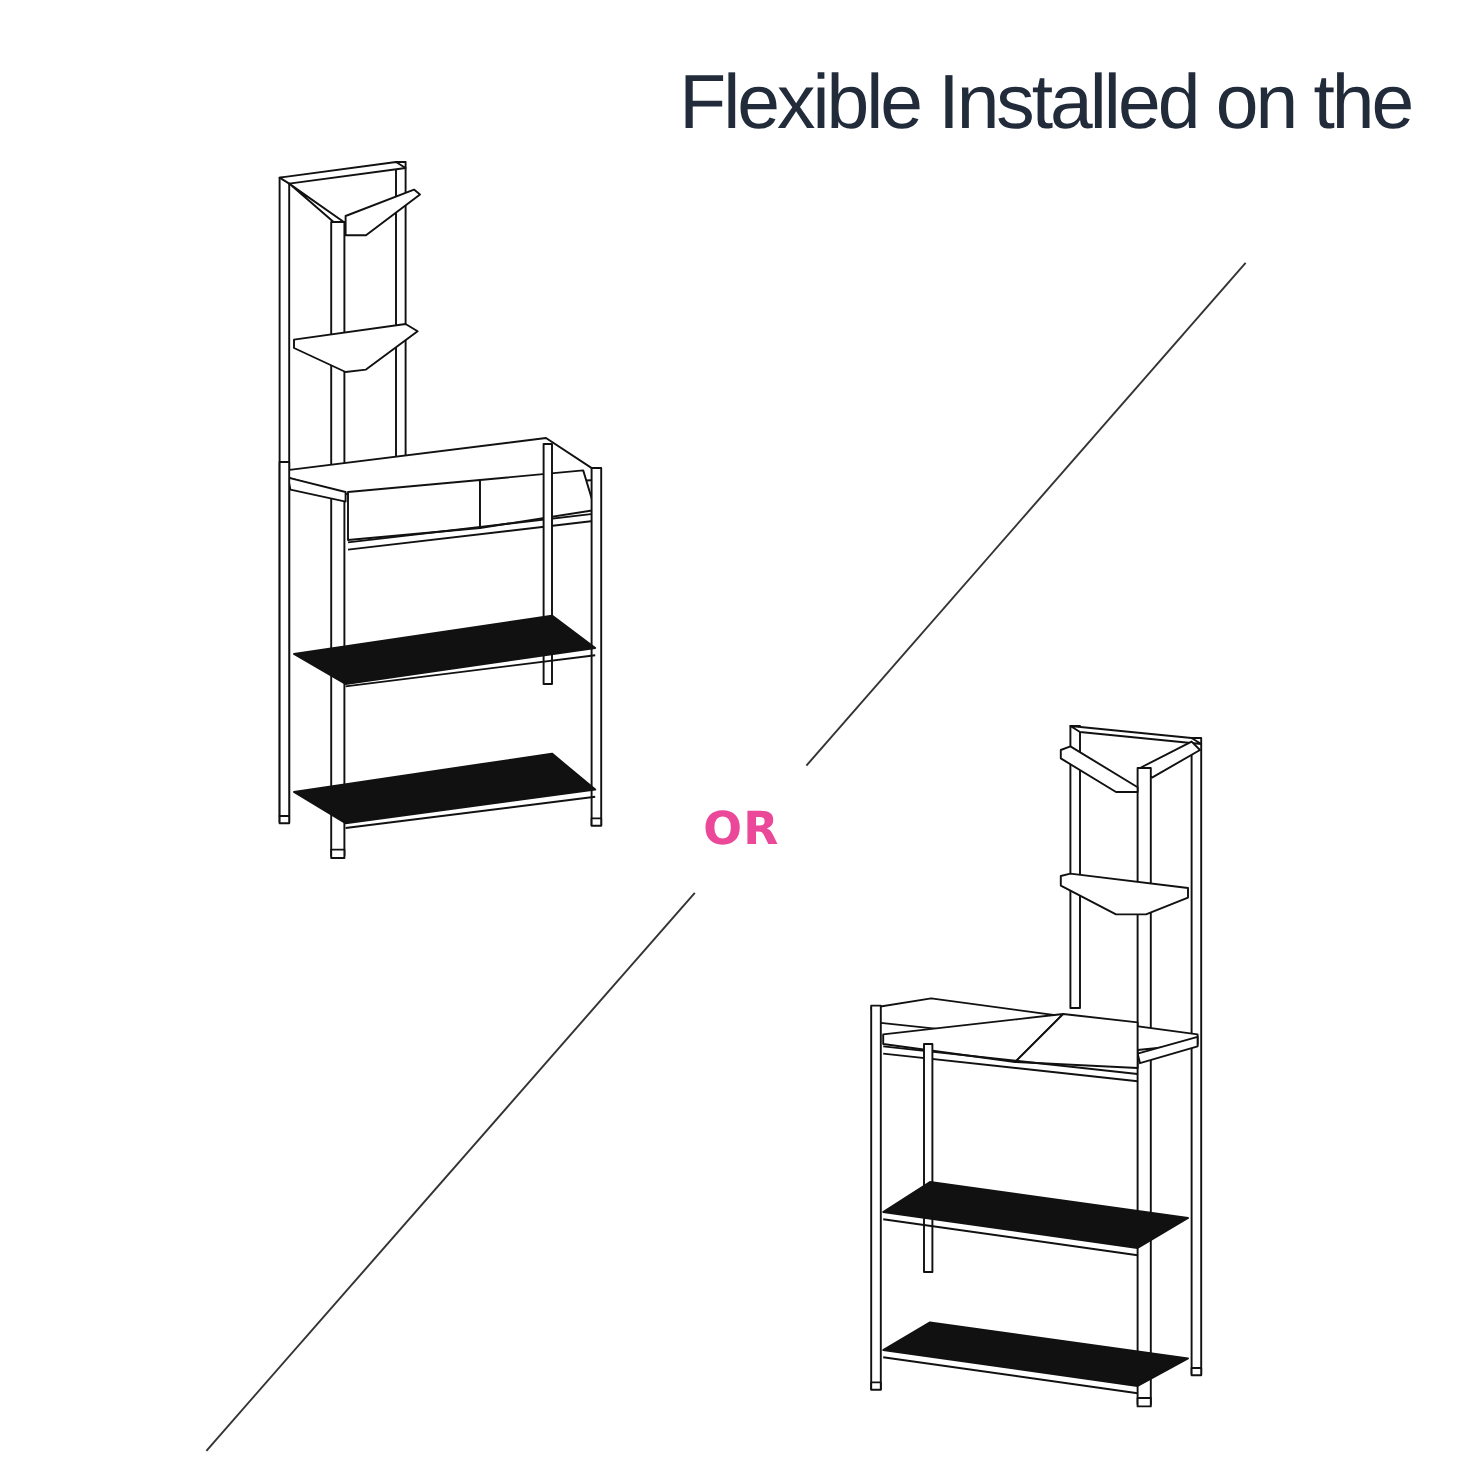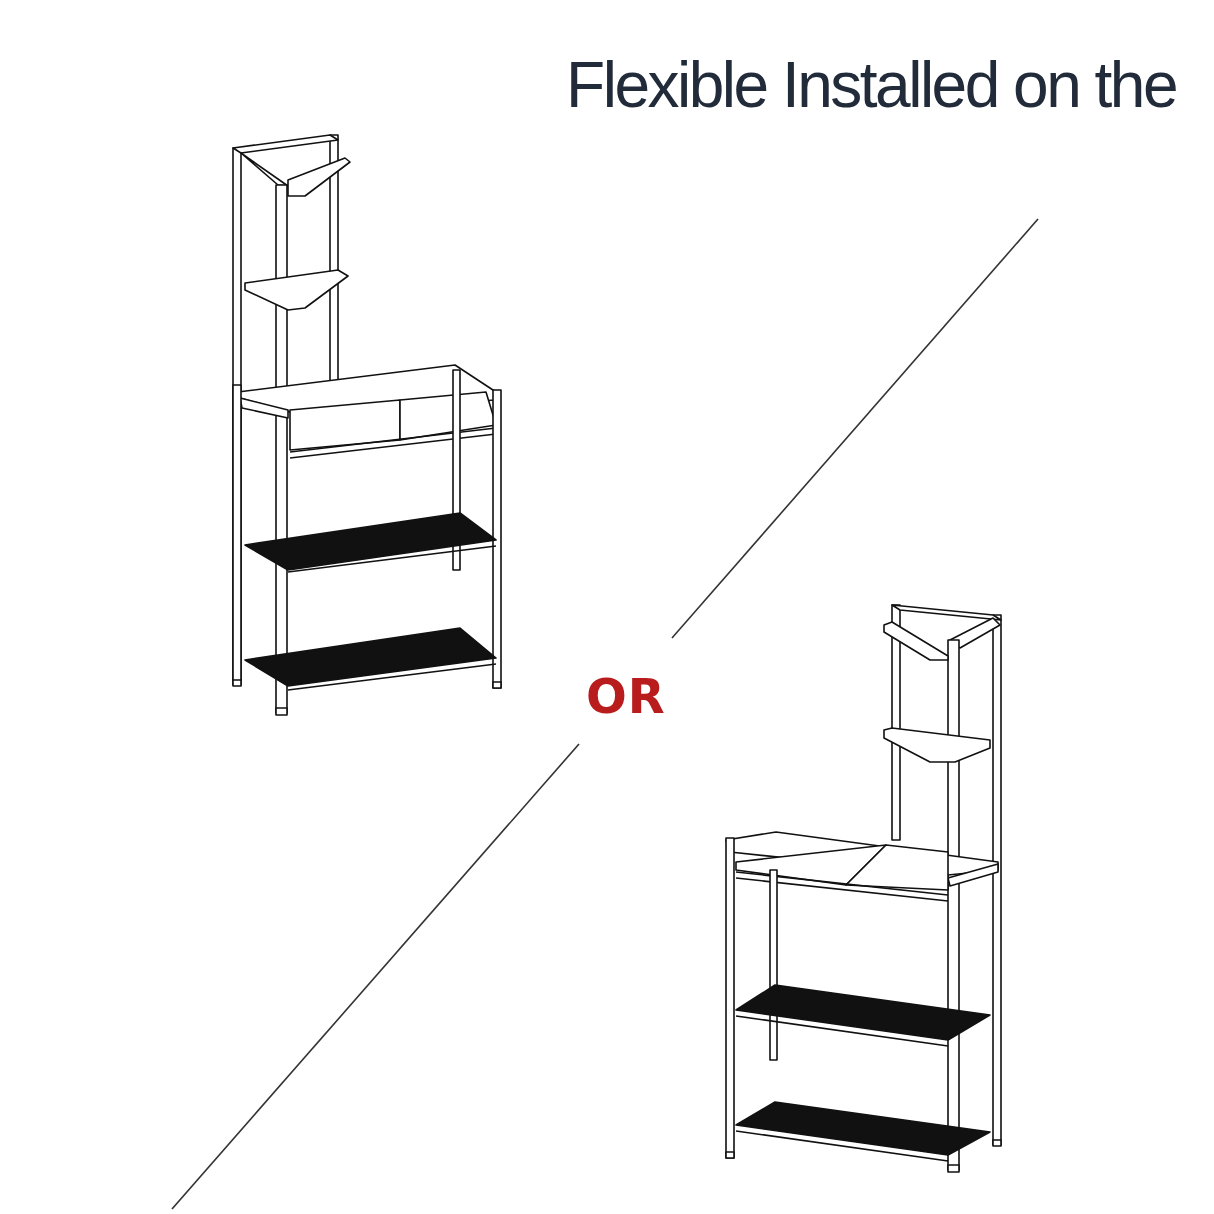--- a/index.html
+++ b/index.html
@@ -1,19 +1,19 @@
 <!DOCTYPE html>
 <html><head>
   <meta charset="utf-8">
   <style>
     html, body { margin: 0; padding: 0; background: #ffffff; }
     body { width: 1214px; height: 1214px; position: relative; overflow: hidden; font-family: "Liberation Sans", sans-serif; }
     .title { position: absolute; right: 38px; top: 48px; text-align: right; color: #222b3a; font-family: "Liberation Sans", sans-serif; font-size: 64px; line-height: 74px; letter-spacing: -2.5px; font-weight: 400; }
     .title div { white-space: nowrap; }
-    .or-label { position: absolute; left: 586px; top: 668px; font-family: "DejaVu Sans", sans-serif; font-weight: 700; font-size: 48px; color: #b91c1c; letter-spacing: 1px; }
+    .or-label { position: absolute; left: 586px; top: 668px; font-family: "DejaVu Sans", sans-serif; font-weight: 700; font-size: 38px; color: #ec4899; letter-spacing: 1px; }
     svg.art { position: absolute; left: 0; top: 0; }
   </style>
 </head>
 <body>
 
 <div class="title">
   <div>Flexible Installed on the</div>
 </div>
 
 <svg class="art" width="1214" height="1214" viewBox="0 0 1214 1214">

